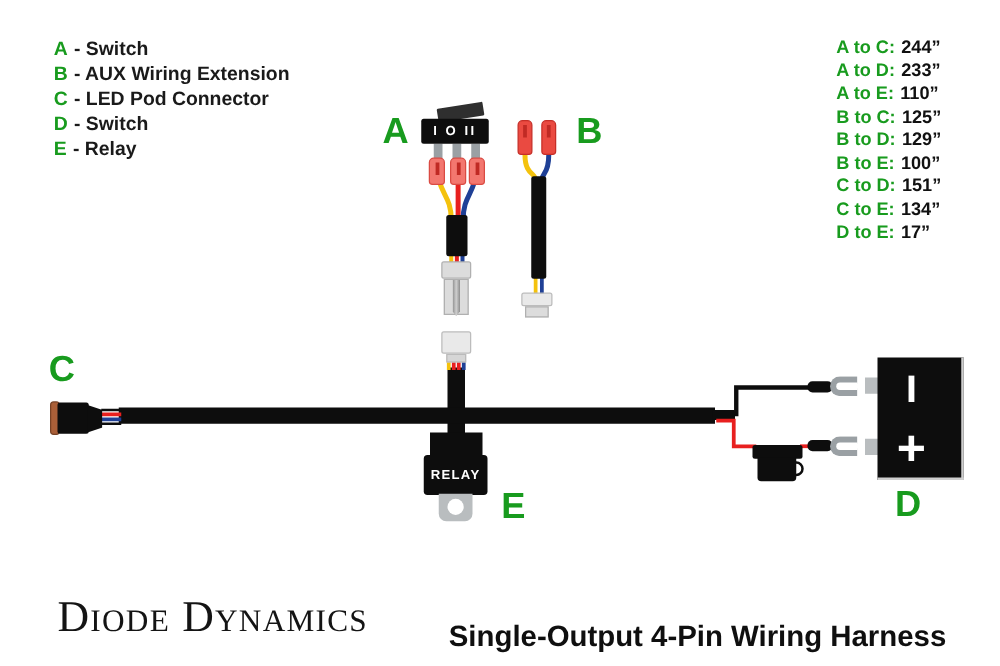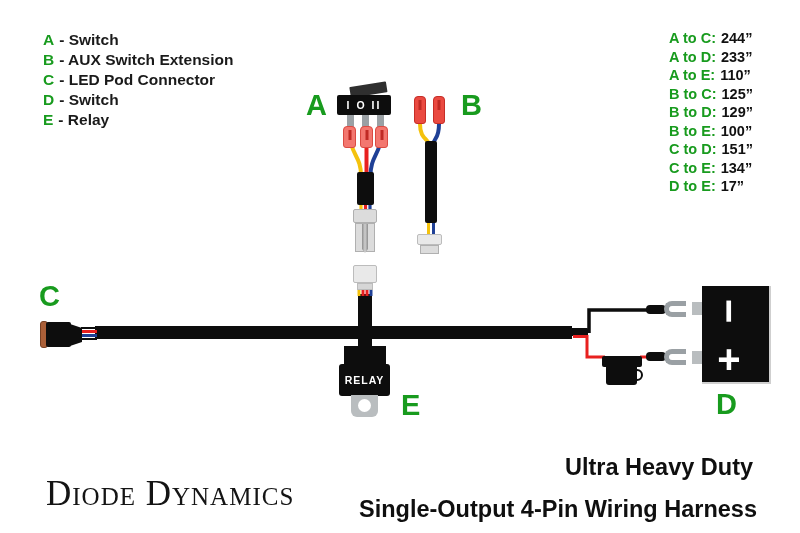--- a/index.html
+++ b/index.html
@@ -57,21 +57,21 @@
 
 <div class="stage">
 
   <div class="p legend">
     <div class="legend-row">
         <span class="ltr">A</span>
         <span>- Switch</span>
       </div>
     <div class="legend-row">
         <span class="ltr">B</span>
-        <span>- AUX Switch Extension</span>
+        <span>- AUX Wiring Extension</span>
       </div>
     <div class="legend-row">
         <span class="ltr">C</span>
         <span>- LED Pod Connector</span>
       </div>
     <div class="legend-row">
         <span class="ltr">D</span>
         <span>- Switch</span>
       </div>
     <div class="legend-row">
@@ -209,16 +209,15 @@
   <div class="p z3 blk" style="left:646px;top:352px;width:20px;height:9px;border-radius:4px;"></div>
   <div class="p z3 fork" style="left:664px;top:301px;width:22px;height:16px;"></div>
   <div class="p z3 fork" style="left:664px;top:349px;width:22px;height:16px;"></div>
   <div class="p z1" style="left:692px;top:302px;width:12px;height:13px;background:var(--tab-gray);"></div>
   <div class="p z1" style="left:692px;top:351px;width:12px;height:13px;background:var(--tab-gray);"></div>
   <div class="p z3 blk" style="left:702px;top:286px;width:69px;height:98px;border-right:2px solid #cfcfcf;border-bottom:2px solid #cfcfcf;"></div>
   <span class="bat-sym" style="left:709px;top:291px;width:40px;height:40px;line-height:40px;font-size:42px;transform:rotate(90deg);z-index:4;">−</span>
   <span class="bat-sym" style="left:709px;top:339px;width:40px;height:40px;line-height:40px;font-size:40px;z-index:4;">+</span>
 
   <div class="p logo">Diode Dynamics</div>
-  <div class="title-line" style="left:659px;top:455px;">Ultra Heavy Duty</div>
   <div class="title-line" style="left:558px;top:497px;">Single-Output 4-Pin Wiring Harness</div>
 
 </div>
 
 </body></html>

